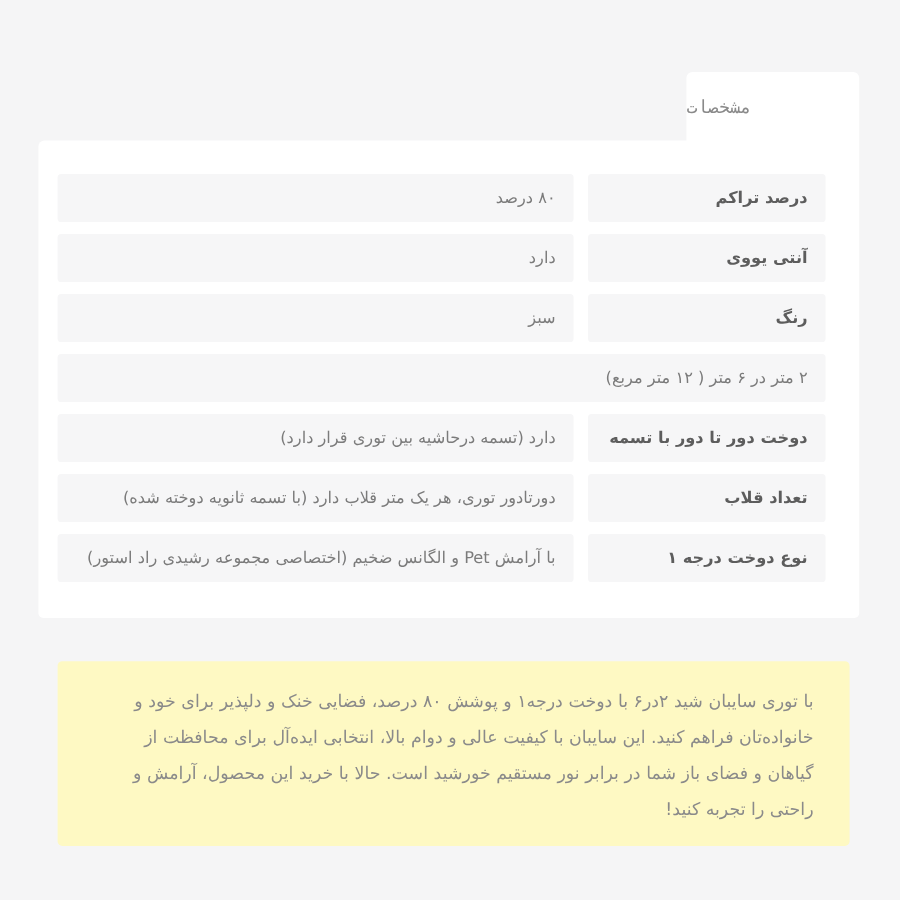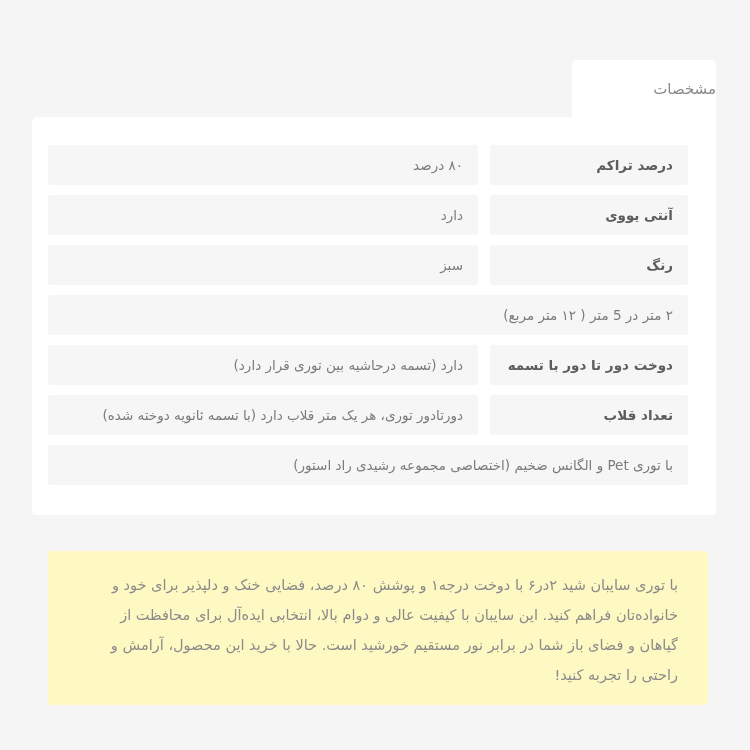--- a/index.html
+++ b/index.html
@@ -14,23 +14,24 @@
   .tab {
     position:absolute;
     top:60px;
     right:34px;
     width:144px;
     height:58px;
     background:#ffffff;
     border-radius:5px 5px 0 0;
     display:flex;
     align-items:center;
-    justify-content:flex-start;
+    justify-content:flex-end;
     cursor:pointer;
     z-index:2;
+    font-family:Liberation Mono, monospace;
   }
   .tab-label {
     color:#8a8a8a;
     font-size:15px;
   }
   .panel {
     position:absolute;
     top:117px;
     right:34px;
     left:32px;
@@ -110,31 +111,32 @@
     </div>
     <div class="spec-row">
       <div class="spec-label">آنتی یووی</div>
       <div class="spec-value">دارد</div>
     </div>
     <div class="spec-row">
       <div class="spec-label">رنگ</div>
       <div class="spec-value">سبز</div>
     </div>
     <div class="spec-row">
-      <div class="spec-value">۲ متر در 5 متر ( ۱۲ متر مربع)</div>
+      <div class="spec-value">۲ متر در ۶ متر ( ۱۲ متر مربع)</div>
     </div>
     <div class="spec-row">
       <div class="spec-label">دوخت دور تا دور با تسمه</div>
       <div class="spec-value">دارد (تسمه درحاشیه بین توری قرار دارد)</div>
     </div>
     <div class="spec-row">
       <div class="spec-label">تعداد قلاب</div>
       <div class="spec-value">دورتادور توری، هر یک متر قلاب دارد (با تسمه ثانویه دوخته شده)</div>
     </div>
     <div class="spec-row">
-      <div class="spec-value">با توری Pet و الگانس ضخیم (اختصاصی مجموعه رشیدی راد استور)</div>
+      <div class="spec-label">نوع دوخت درجه ۱</div>
+      <div class="spec-value">با آرامش Pet و الگانس ضخیم (اختصاصی مجموعه رشیدی راد استور)</div>
     </div>
   </div>
 </div>
 
 <div class="description-card">
   <p class="description-text">با توری سایبان شید ۲در۶ با دوخت درجه۱ و پوشش ۸۰ درصد، فضایی خنک و دلپذیر برای خود و خانواده‌تان فراهم کنید. این سایبان با کیفیت عالی و دوام بالا، انتخابی ایده‌آل برای محافظت از گیاهان و فضای باز شما در برابر نور مستقیم خورشید است. حالا با خرید این محصول، آرامش و راحتی را تجربه کنید!</p>
 </div>
 
 </body></html>

